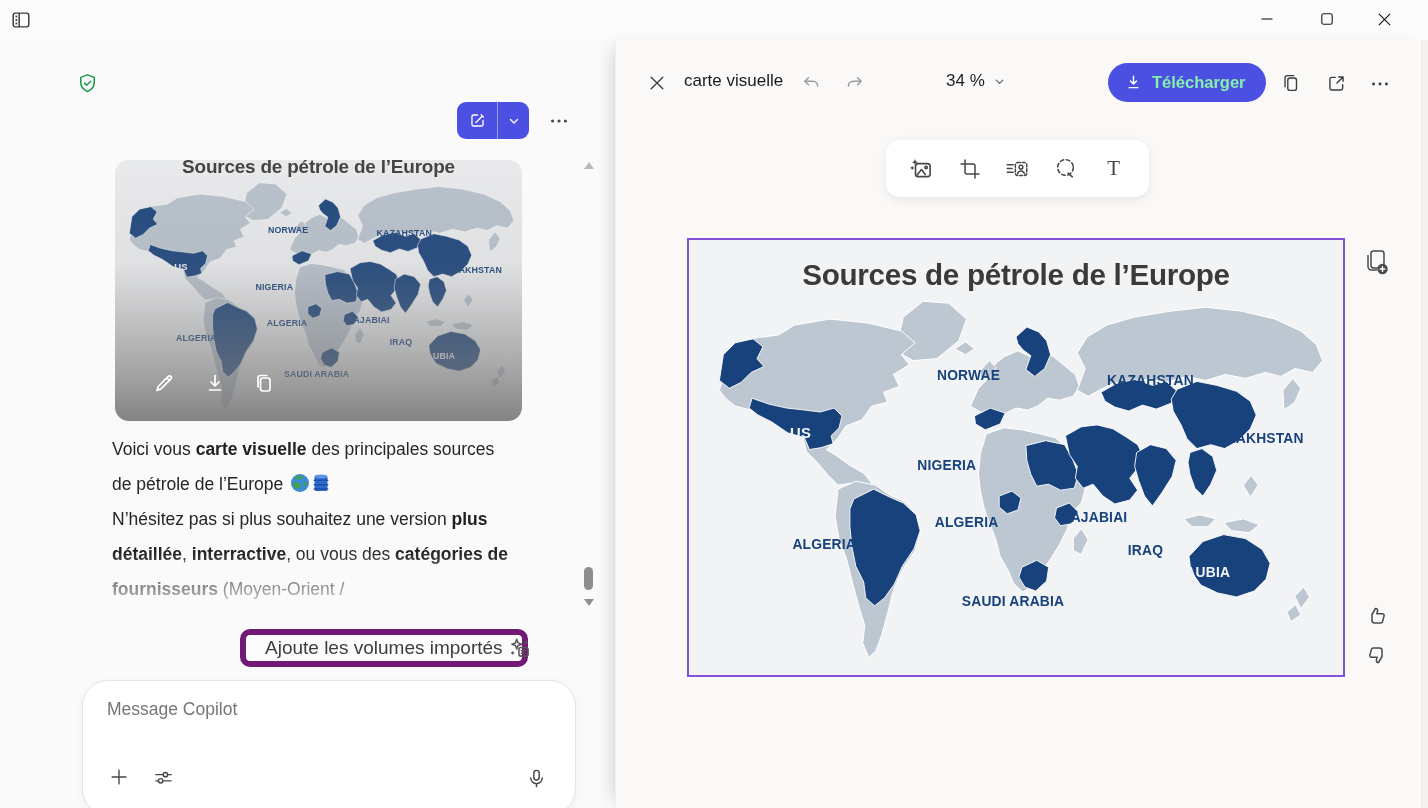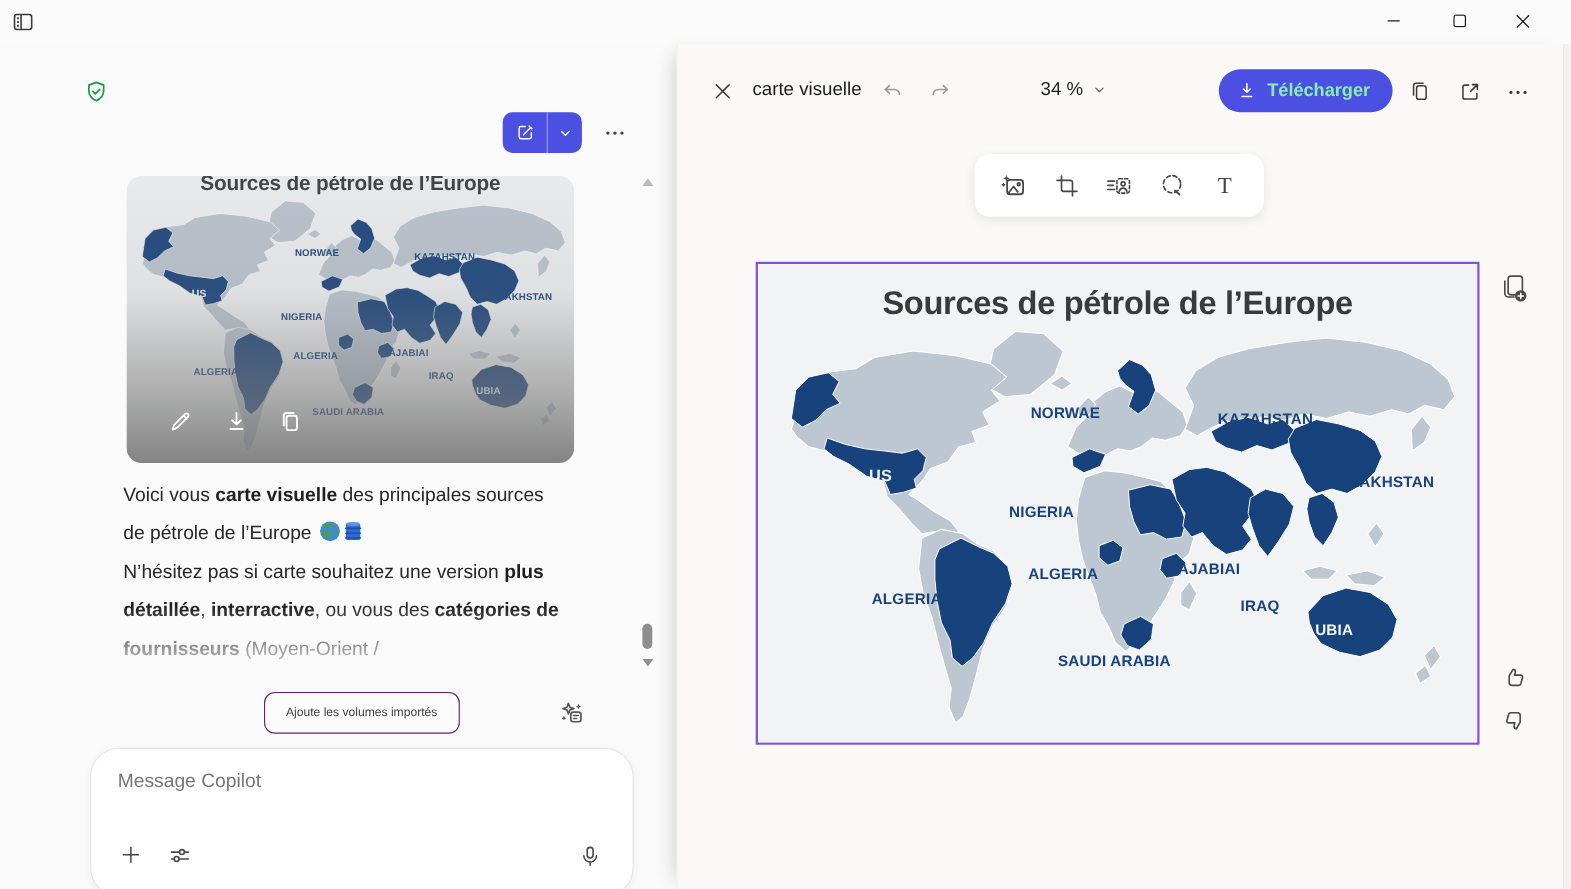--- a/index.html
+++ b/index.html
@@ -26,22 +26,22 @@
   .message { position:absolute; left:112px; top:392px; width:398px; font-size:17.5px; line-height:35px; color:#262626;
              -webkit-mask-image:linear-gradient(180deg,#000 68%, rgba(0,0,0,0.32) 96%);
              mask-image:linear-gradient(180deg,#000 68%, rgba(0,0,0,0.32) 96%); }
   .message b { font-weight:700; color:#1f1f1f; }
   .emoji { display:inline-block; vertical-align:-3px; margin-left:2px; }
 
   .vscroll-arrow-up { width:0; height:0; border-left:5px solid transparent; border-right:5px solid transparent; border-bottom:7px solid #b9b9b9; }
   .vscroll-arrow-down { width:0; height:0; border-left:5px solid transparent; border-right:5px solid transparent; border-top:7px solid #8f8f8f; }
   .vscroll-thumb { position:absolute; left:584px; top:527px; width:9px; height:23px; border-radius:5px; background:#8e8e8e; }
 
-  .chip { position:absolute; left:240px; top:589px; height:38px; padding:0 19px; background:#fcfcfc; border:1px solid #701a75; border-radius:10px;
-          display:flex; align-items:center; font-size:11px; color:#3d3d3d; }
+  .chip { position:absolute; left:240px; top:589px; height:38px; padding:0 19px; background:#fcfcfc; border:6px solid #701a75; border-radius:10px;
+          display:flex; align-items:center; font-size:19px; color:#3d3d3d; }
 
   .composer { position:absolute; left:82px; top:640px; width:494px; height:135px; background:#ffffff; border:1px solid #e4e4e4; border-radius:26px;
               box-shadow:0 2px 8px rgba(0,0,0,0.05); }
   .composer input { position:absolute; left:24px; top:18px; width:430px; border:none; outline:none; font-size:17.5px; color:#7f1d1d; background:transparent; font-family:"Liberation Sans",sans-serif; }
   .composer input::placeholder { color:#767676; }
 
   
   .preview-panel { position:absolute; left:615px; top:40px; width:813px; height:768px; background:#faf9f8;
                    box-shadow:-10px 0 16px -8px rgba(0,0,0,0.16); border-left:1px solid #f0efee; }
   .p-title { position:absolute; left:68px; top:31px; font-size:17px; color:#1b1b1b; }
@@ -151,21 +151,21 @@
               <path d="M6,3 C8,2.4 11,2.6 12.5,4 C13.5,5 12,6.5 10.5,6.2 C8.5,5.8 7.5,7 6.2,6.2 C5,5.4 4.8,3.8 6,3 Z" fill="#45a04f"></path>
               <path d="M5,9.5 C7,9 9.5,9.8 10.5,11.5 C11.5,13.2 10,15.5 8.2,15.8 C6.4,16.1 3.6,14 3.2,12 C3,10.8 3.8,9.8 5,9.5 Z" fill="#45a04f"></path>
               <path d="M14.5,9 C16,8.8 17.5,10 17,11.5 C16.5,13 14.5,13.2 13.8,11.8 C13.3,10.7 13.4,9.2 14.5,9 Z" fill="#45a04f"></path>
             </svg></span><span class="emoji"><svg width="18" height="20" viewBox="0 0 18 20">
               <rect x="2.5" y="3" width="13" height="15" rx="1.5" fill="#2e6bd0"></rect>
               <ellipse cx="9" cy="3.4" rx="6.5" ry="1.9" fill="#5b93e8"></ellipse>
               <rect x="1.6" y="6.6" width="14.8" height="1.5" rx="0.7" fill="#1d4ea8"></rect>
               <rect x="1.6" y="11" width="14.8" height="1.5" rx="0.7" fill="#1d4ea8"></rect>
               <rect x="1.6" y="15.3" width="14.8" height="1.5" rx="0.7" fill="#1d4ea8"></rect>
             </svg></span></p>
-      <p><span>N’hésitez pas si carte souhaitez une version </span><b>plus détaillée</b><span>, </span><b>interractive</b><span>, ou vous des </span><b>catégories de fournisseurs</b><span> (Moyen-Orient /</span></p>
+      <p><span>N’hésitez pas si plus souhaitez une version </span><b>plus détaillée</b><span>, </span><b>interractive</b><span>, ou vous des </span><b>catégories de fournisseurs</b><span> (Moyen-Orient /</span></p>
     </div>
 
     <div class="abs" style="left:584px;top:122px;">
         <div class="vscroll-arrow-up"></div>
       </div>
     <div class="vscroll-thumb"></div>
     <div class="abs" style="left:584px;top:559px;">
         <div class="vscroll-arrow-down"></div>
       </div>
 

